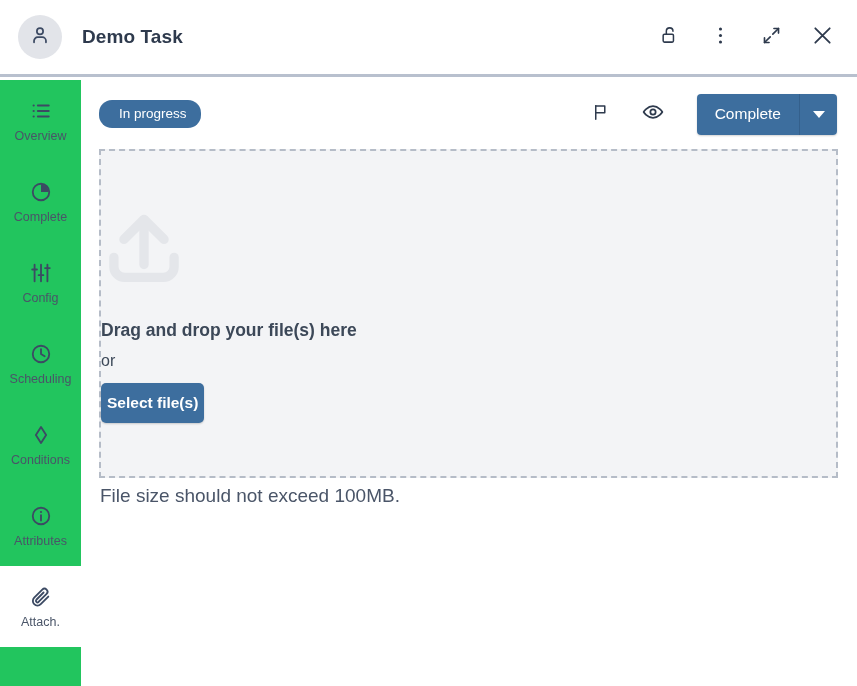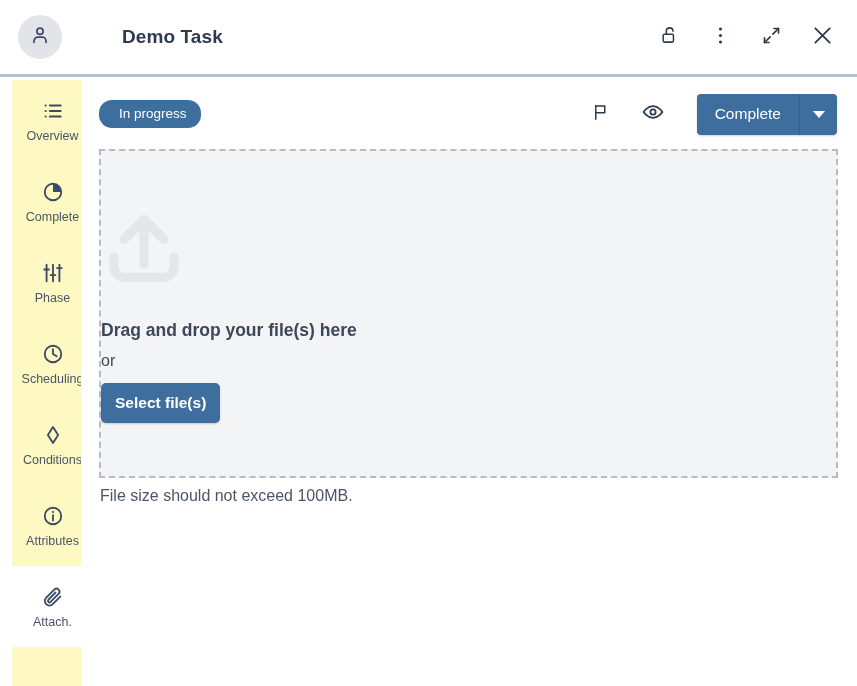--- a/index.html
+++ b/index.html
@@ -23,21 +23,20 @@
   
   .header {
     position: absolute;
     left: 0; top: 0;
     width: 857px;
     height: 77px;
     background: #ffffff;
     border-bottom: 3px solid #b8c0ce;
     display: flex;
     align-items: center;
-    gap: 40px;
   }
 
   .avatar {
     width: 44px;
     height: 44px;
     border-radius: 50%;
     background: #e2e4e9;
     margin-left: 18px;
     display: flex;
     align-items: center;
@@ -80,25 +79,25 @@
     height: 30px;
     display: flex;
     align-items: center;
     justify-content: center;
     cursor: pointer;
   }
 
   
   .sidebar {
     position: absolute;
-    left: 12px;
+    left: 0;
     top: 80px;
     width: 81px;
     height: 606px;
-    background: #fef9c3;
+    background: #22c55e;
   }
 
   .side-item {
     width: 81px;
     height: 81px;
     display: flex;
     flex-direction: column;
     align-items: center;
     justify-content: center;
     cursor: pointer;
@@ -237,31 +236,31 @@
   }
 
   .select-files-btn {
     margin-top: 12px;
     background: #3d6e9e;
     color: #ffffff;
     font-size: 15.5px;
     font-weight: bold;
     border: none;
     border-radius: 5px;
-    padding: 11px 14px;
+    padding: 11px 6px;
     cursor: pointer;
     font-family: "Liberation Sans", sans-serif;
     box-shadow: 0 1px 2px rgba(0,0,0,0.18);
   }
 
   .file-hint {
     position: absolute;
     left: 19px;
     top: 407px;
-    font-size: 16px;
+    font-size: 19px;
     color: #4a5568;
     line-height: 18px;
   }
 </style>
 </head>
 <body>
 
 <div class="app">
 
   <div class="header">
@@ -346,21 +345,21 @@
       <span class="side-label">Complete</span>
     </div>
 
     <div class="side-item">
       <span class="side-icon">
         <svg width="22" height="22" viewBox="0 0 24 24" fill="none" stroke="#3c4a63" stroke-width="2" stroke-linecap="round">
           <path d="M5 3v18M12 3v18M19 3v18"></path>
           <path d="M2.4 8.2h5.2M9.4 14.4h5.2M16.4 6.6h5.2"></path>
         </svg>
       </span>
-      <span class="side-label">Phase</span>
+      <span class="side-label">Config</span>
     </div>
 
     <div class="side-item">
       <span class="side-icon">
         <svg width="22" height="22" viewBox="0 0 24 24" fill="none" stroke="#3c4a63" stroke-width="2" stroke-linecap="round" stroke-linejoin="round">
           <circle cx="12" cy="12" r="9"></circle>
           <path d="M12 6.6V12l4 2.4"></path>
         </svg>
       </span>
       <span class="side-label">Scheduling</span>

